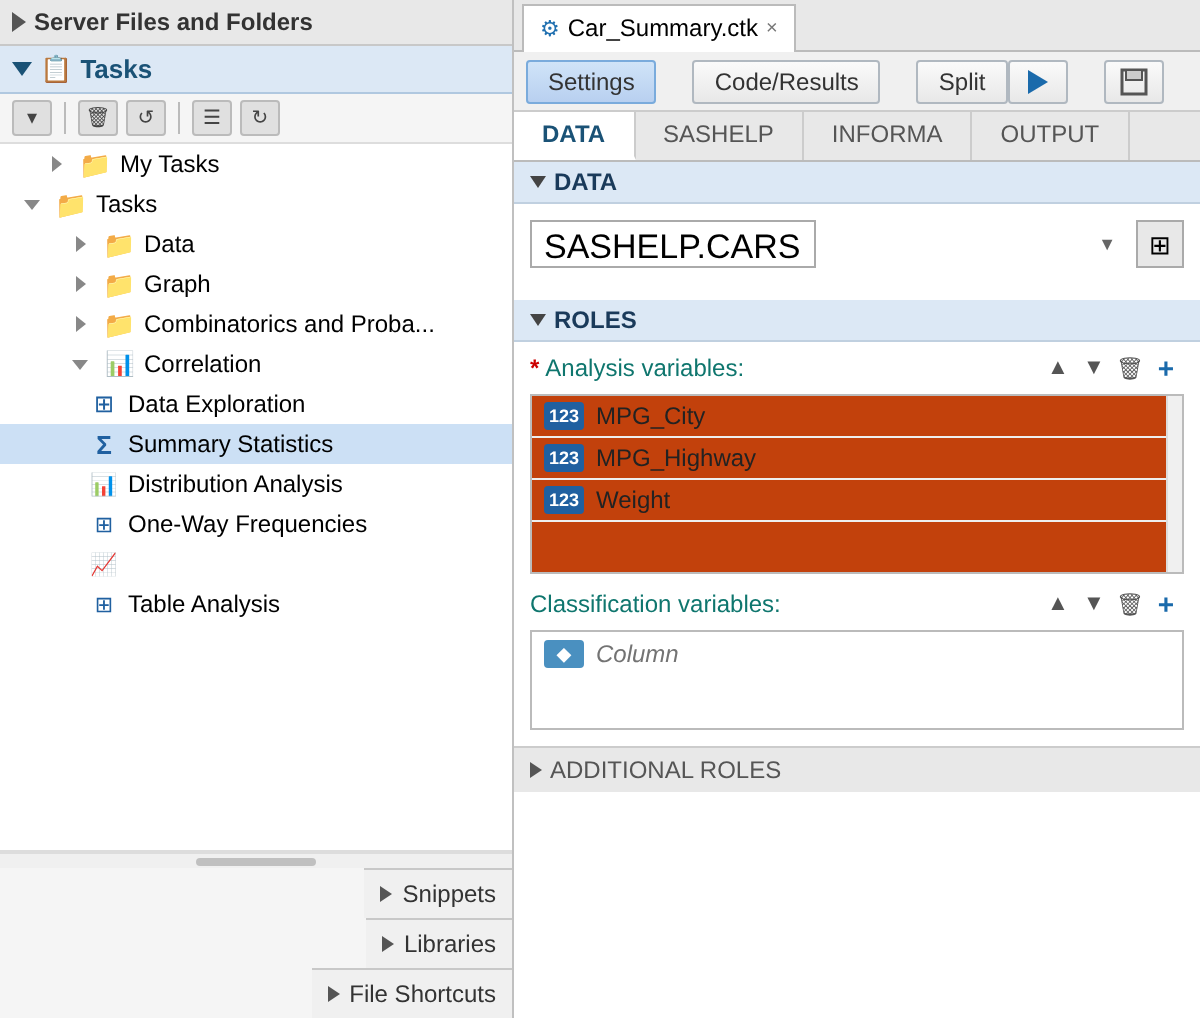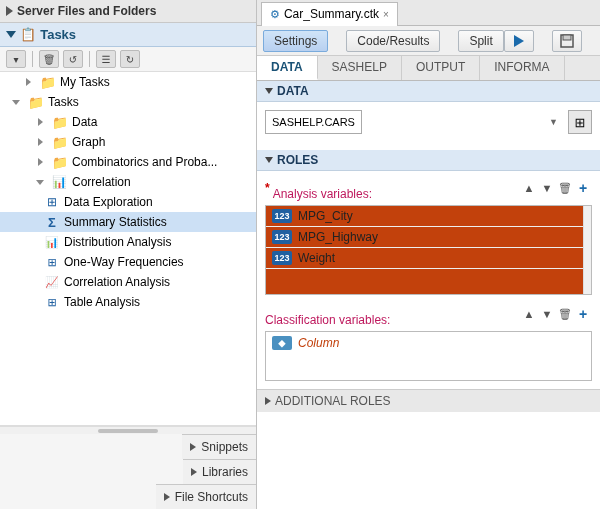--- a/index.html
+++ b/index.html
@@ -62,51 +62,51 @@
 
     
     .content-area { flex: 1; background: #fff; overflow-y: auto; overflow-x: hidden; padding: 0; }
 
     .section-header { background: #dce8f5; padding: 3px 8px; font-size: 12px; font-weight: bold; color: #1a3a5a; display: flex; align-items: center; gap: 4px; border-bottom: 1px solid #c0d0e0; }
     .section-header .tri-down { width: 0; height: 0; border-left: 4px solid transparent; border-right: 4px solid transparent; border-top: 6px solid #444; }
 
     .data-section { padding: 8px; }
 
     .dataset-row { display: flex; align-items: center; gap: 4px; margin-bottom: 8px; }
-    .dataset-select { flex: 1; border: 1px solid #aaa; background: #fff; padding: 3px 6px; font-size: 11px; height: 24px; appearance: none; cursor: pointer; }
+    .dataset-select { flex: 1; border: 1px solid #aaa; background: #fff; padding: 3px 6px; font-size: 17px; height: 24px; appearance: none; cursor: pointer; }
     .dataset-select-wrapper { position: relative; flex: 1; }
     .dataset-select-wrapper::after { content: '▼'; position: absolute; right: 6px; top: 50%; transform: translateY(-50%); font-size: 9px; color: #666; pointer-events: none; }
     .grid-btn { border: 1px solid #aaa; background: #e8e8e8; width: 24px; height: 24px; display: flex; align-items: center; justify-content: center; cursor: pointer; font-size: 13px; }
 
     .roles-section { padding: 0; }
     .role-toolbar-btn { width: 18px; height: 18px; display: flex; align-items: center; justify-content: center; color: #555; font-size: 11px; cursor: pointer; }
 
     .variable-list { border: 1px solid #bbb; margin: 2px 8px; background: #c2410c; min-height: 90px; position: relative; }
     .variable-item { display: flex; align-items: center; gap: 6px; padding: 3px 6px; border-bottom: 1px solid #eee; }
     .variable-item:last-child { border-bottom: none; }
     .var-badge { width: 20px; height: 14px; background: #2060a0; color: white; font-size: 9px; font-weight: bold; border-radius: 2px; display: flex; align-items: center; justify-content: center; flex-shrink: 0; }
     .var-name { font-size: 12px; color: #222; }
 
     .var-scrollbar { position: absolute; right: 0; top: 0; bottom: 0; width: 8px; background: #f0f0f0; border-left: 1px solid #ddd; }
 
     .class-list { border: 1px solid #bbb; margin: 2px 8px; background: #fff; min-height: 50px; }
     .placeholder-item { display: flex; align-items: center; gap: 6px; padding: 4px 6px; }
     .class-badge { width: 20px; height: 14px; background: #2080b0; color: white; font-size: 9px; font-weight: bold; border-radius: 2px; display: flex; align-items: center; justify-content: center; flex-shrink: 0; }
-    .placeholder-text { font-size: 12px; color: #c2410c; font-style: italic; }
+    .placeholder-text { font-size: 12px; color: #737373; font-style: italic; }
 
     .additional-roles { background: #e8e8e8; border-top: 1px solid #ccc; padding: 4px 8px; display: flex; align-items: center; gap: 4px; font-size: 12px; color: #555; cursor: pointer; }
     .additional-roles .tri-right { width: 0; height: 0; border-top: 4px solid transparent; border-bottom: 4px solid transparent; border-left: 6px solid #555; }
 
     
     ::-webkit-scrollbar { width: 8px; }
     ::-webkit-scrollbar-track { background: #f0f0f0; }
     ::-webkit-scrollbar-thumb { background: #c0c0c0; border-radius: 4px; }
 
     .role-header-row { display: flex; align-items: center; padding: 4px 8px 2px 8px; }
-    .role-header-label { font-size: 12px; color: #be185d; margin-top: 12px; }
+    .role-header-label { font-size: 12px; color: #0f766e; }
     .role-req { color: #cc0000; font-weight: bold; margin-right: 3px; }
     .spacer { flex: 1; }
   </style>
 </head>
 <body>
 
 <div class="left-panel">
 
   <div class="server-files-header">
     <span class="triangle-right"></span>
@@ -195,21 +195,20 @@
         <span>Distribution Analysis</span>
       </div>
 
       <div class="tree-row tree-indent-4">
         <span class="tree-icon chart-icon">⊞</span>
         <span>One-Way Frequencies</span>
       </div>
 
       <div class="tree-row tree-indent-4">
         <span class="tree-icon chart-icon">📈</span>
-        <span>Correlation Analysis</span>
       </div>
 
       <div class="tree-row tree-indent-4">
         <span class="tree-icon chart-icon">⊞</span>
         <span>Table Analysis</span>
       </div>
 
     </div>
 
     <div style="height:8px; background:#f0f0f0; border-top:1px solid #ddd; display:flex; align-items:center; justify-content:center;">
@@ -270,22 +269,22 @@
       <button class="btn-icon code-btn">
         <span style="font-size:11px; color:#888;">{ }</span>
         <span>Code</span>
       </button>
     </div>
   </div>
 
   <div class="content-tabs">
     <div class="content-tab active">DATA</div>
     <div class="content-tab">SASHELP</div>
+    <div class="content-tab">INFORMA</div>
     <div class="content-tab">OUTPUT</div>
-    <div class="content-tab">INFORMA</div>
   </div>
 
   <div class="content-area">
 
     <div class="section-header">
       <span class="tri-down"></span>
       <span>DATA</span>
     </div>
 
     <div class="data-section">

